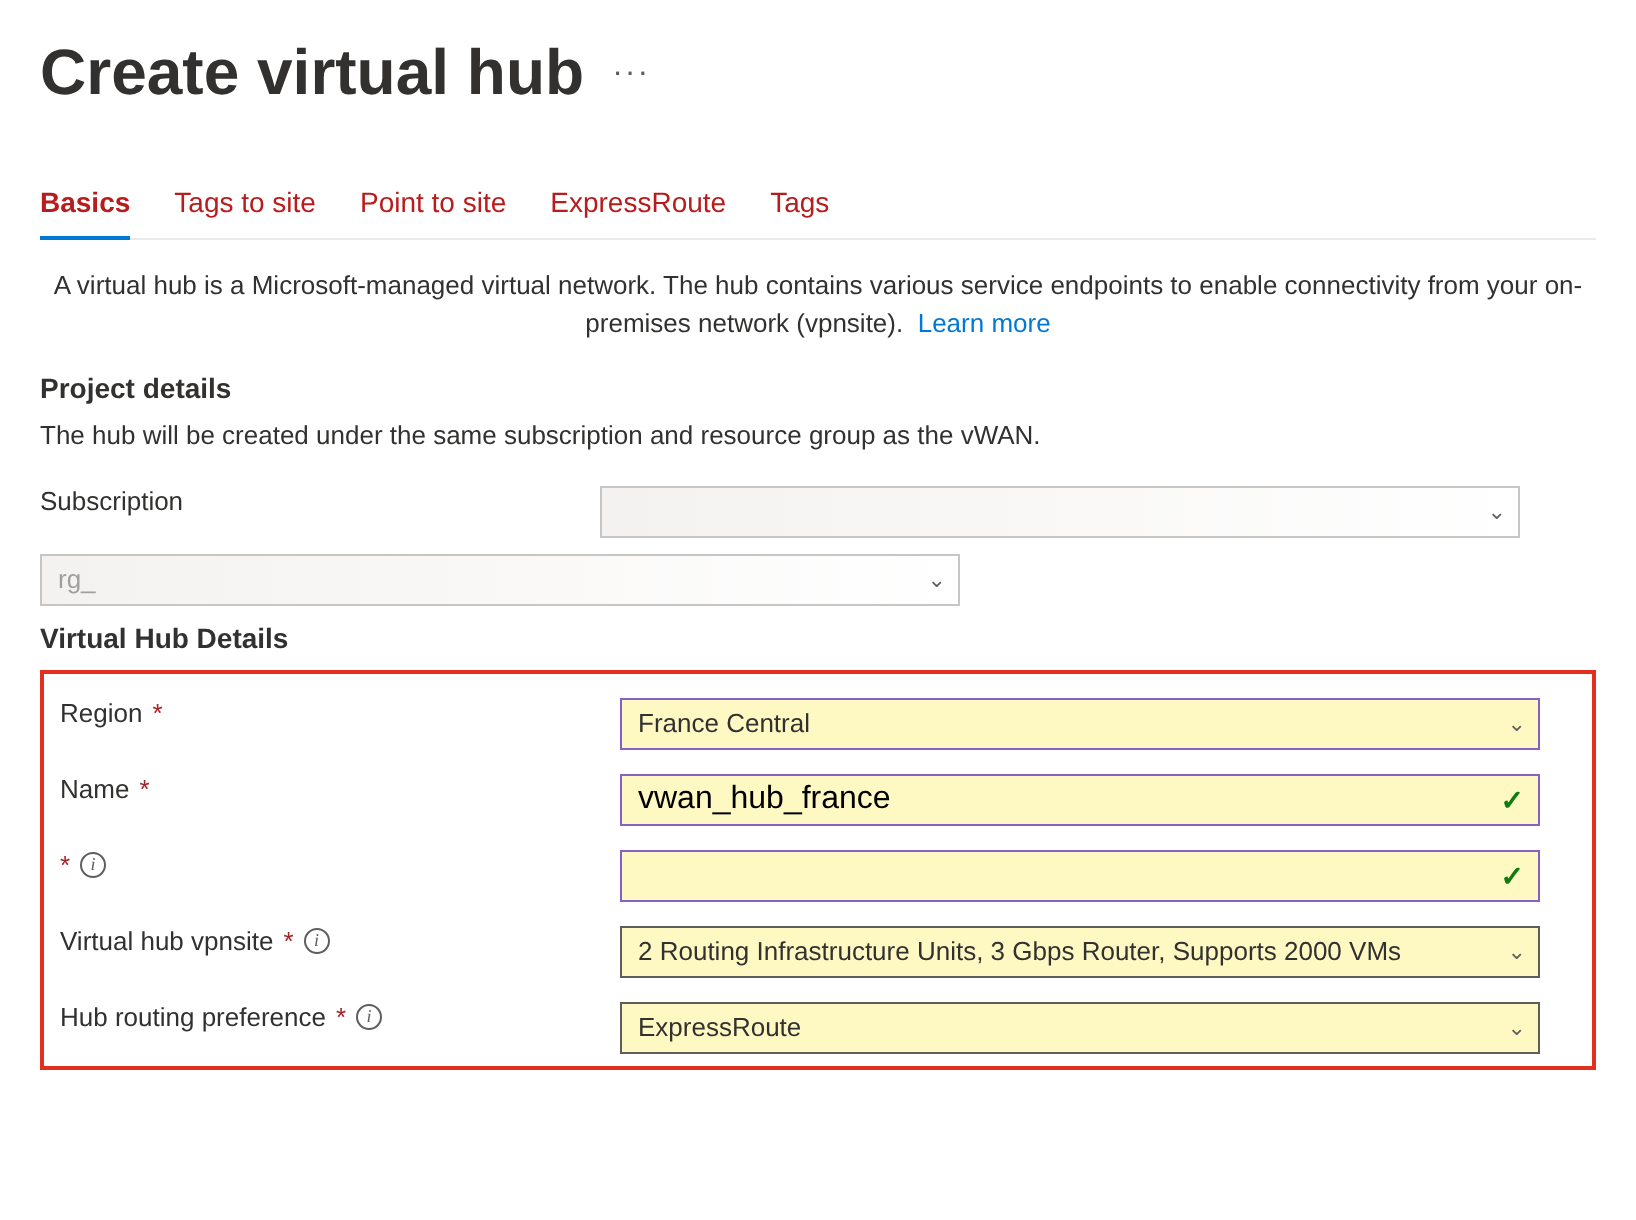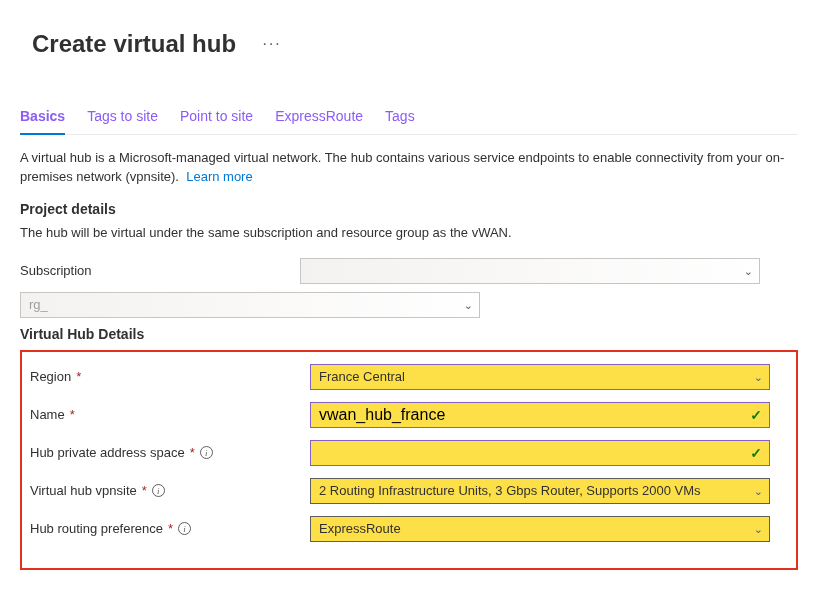--- a/index.html
+++ b/index.html
@@ -6,48 +6,48 @@
   body {
     margin: 0;
     padding: 18px 20px;
     font-family: "Segoe UI", -apple-system, sans-serif;
     font-size: 13px;
     color: #323130;
     background: #fff;
     width: 818px;
   }
   .title-row { display: flex; align-items: center; gap: 14px; margin-bottom: 38px; }
-  h1 { font-size: 24px; font-weight: 600; margin: 12px; }
+  h1 { font-size: 32px; font-weight: 600; margin: 0; }
   .more-icon { font-size: 16px; color: #605e5c; cursor: pointer; letter-spacing:1px;}
   .tabs { display: flex; gap: 22px; border-bottom: 1px solid #edebe9; margin-bottom: 14px; }
-  .tab { padding: 0 0 10px 0; font-size: 14px; color: #8b5cf6; cursor: pointer; position: relative; }
+  .tab { padding: 0 0 10px 0; font-size: 14px; color: #b91c1c; cursor: pointer; position: relative; }
   .tab.active { font-weight: 600; }
   .tab.active::after { content:""; position:absolute; left:0; right:0; bottom:-1px; height:2px; background:#0078d4;}
-  .desc { line-height: 1.45; margin-bottom: 2px; }
+  .desc { line-height: 1.45; margin-bottom: 2px; text-align: center; }
   .desc a { color:#0078d4; text-decoration:none; }
   h3.section { font-size:14px; font-weight:600; margin: 14px 0 8px 0; }
   .hint { margin-bottom:14px; }
-  .form-row { display:flex; align-items:center; min-height:34px; padding: 4px 0;}
+  .form-row { display:flex; align-items:flex-start; min-height:34px; padding: 4px 0;}
   .label-col { width: 280px; flex: 0 0 280px; display:flex; align-items:center; gap:5px;}
   .indent { padding-left: 45px; position:relative;}
   .indent::before { content:""; position:absolute; left:20px; top:-22px; width:1px; height:34px; background:#605e5c;}
   .indent::after { content:""; position:absolute; left:20px; top:12px; width:18px; height:1px; background:#605e5c;}
   .req { color:#a4262c; }
   .info-icon { display:inline-flex; width:13px; height:13px; border:1px solid #605e5c; border-radius:50%; align-items:center; justify-content:center; font-size:9px; font-style:italic; color:#605e5c; font-family:serif;}
   .field-col { flex:1; max-width:460px;}
   .select, .input {
     width:100%; height:26px; border:1px solid #605e5c; padding: 0 26px 0 8px;
-    font-size:13px; background:#fde047; position:relative; display:flex; align-items:center;
+    font-size:13px; background:#fef9c3; position:relative; display:flex; align-items:center;
   }
   .select.disabled { border-color:#c8c6c4; background:linear-gradient(90deg,#f3f2f1 0%,#faf9f8 55%,#fff 100%); color:#a19f9d;}
   .select.purple, .input.purple { border-color:#8661c5;}
   .input.valid { border-color:#8661c5;}
   .chev { position:absolute; right:6px; top:50%; transform:translateY(-50%); pointer-events:none; font-size:11px; color:#605e5c;}
   .check { position:absolute; right:7px; top:50%; transform:translateY(-50%); color:#107c10; font-size:14px; font-weight:bold;}
-  .highlight-box { border:2.5px solid #e1301e; padding: 6px 8px 20px 8px; margin-top:0;}
+  .highlight-box { border:2.5px solid #e1301e; padding: 6px 8px 0 8px; margin-top:0;}
   .highlight-box .form-row { padding: 6px 0;}
   input[type=text]{ border:none; outline:none; width:100%; height:100%; font-size:16px; font-family:inherit; background:transparent; padding:0;}
 </style>
 </head>
 <body>
 
 <div class="title-row">
   <h1>Create virtual hub</h1>
   <span class="more-icon">···</span>
 </div>
@@ -59,21 +59,21 @@
   <div class="tab">ExpressRoute</div>
   <div class="tab">Tags</div>
 </div>
 
 <div class="desc">
   <span>A virtual hub is a Microsoft-managed virtual network. The hub contains various service endpoints to enable connectivity from your on-premises network (vpnsite).</span>&nbsp;
   <a href="#">Learn more</a>
 </div>
 
 <h3 class="section">Project details</h3>
-<div class="hint">The hub will be virtual under the same subscription and resource group as the vWAN.</div>
+<div class="hint">The hub will be created under the same subscription and resource group as the vWAN.</div>
 
 <div class="form-row">
   <div class="label-col">
       <span>Subscription</span>
     </div>
   <div class="field-col">
     <div class="select disabled">
       <span></span>
       <span class="chev">⌄</span>
     </div>
@@ -114,21 +114,20 @@
     <div class="field-col">
       <div class="input valid">
         <input type="text" value="vwan_hub_france" style="">
         <span class="check">✓</span>
       </div>
     </div>
   </div>
 
   <div class="form-row">
     <div class="label-col">
-      <span>Hub private address space</span>
       <span class="req">*</span>
       <span class="info-icon">i</span>
     </div>
     <div class="field-col">
       <div class="input valid">
         <span class="check">✓</span>
       </div>
     </div>
   </div>
 

